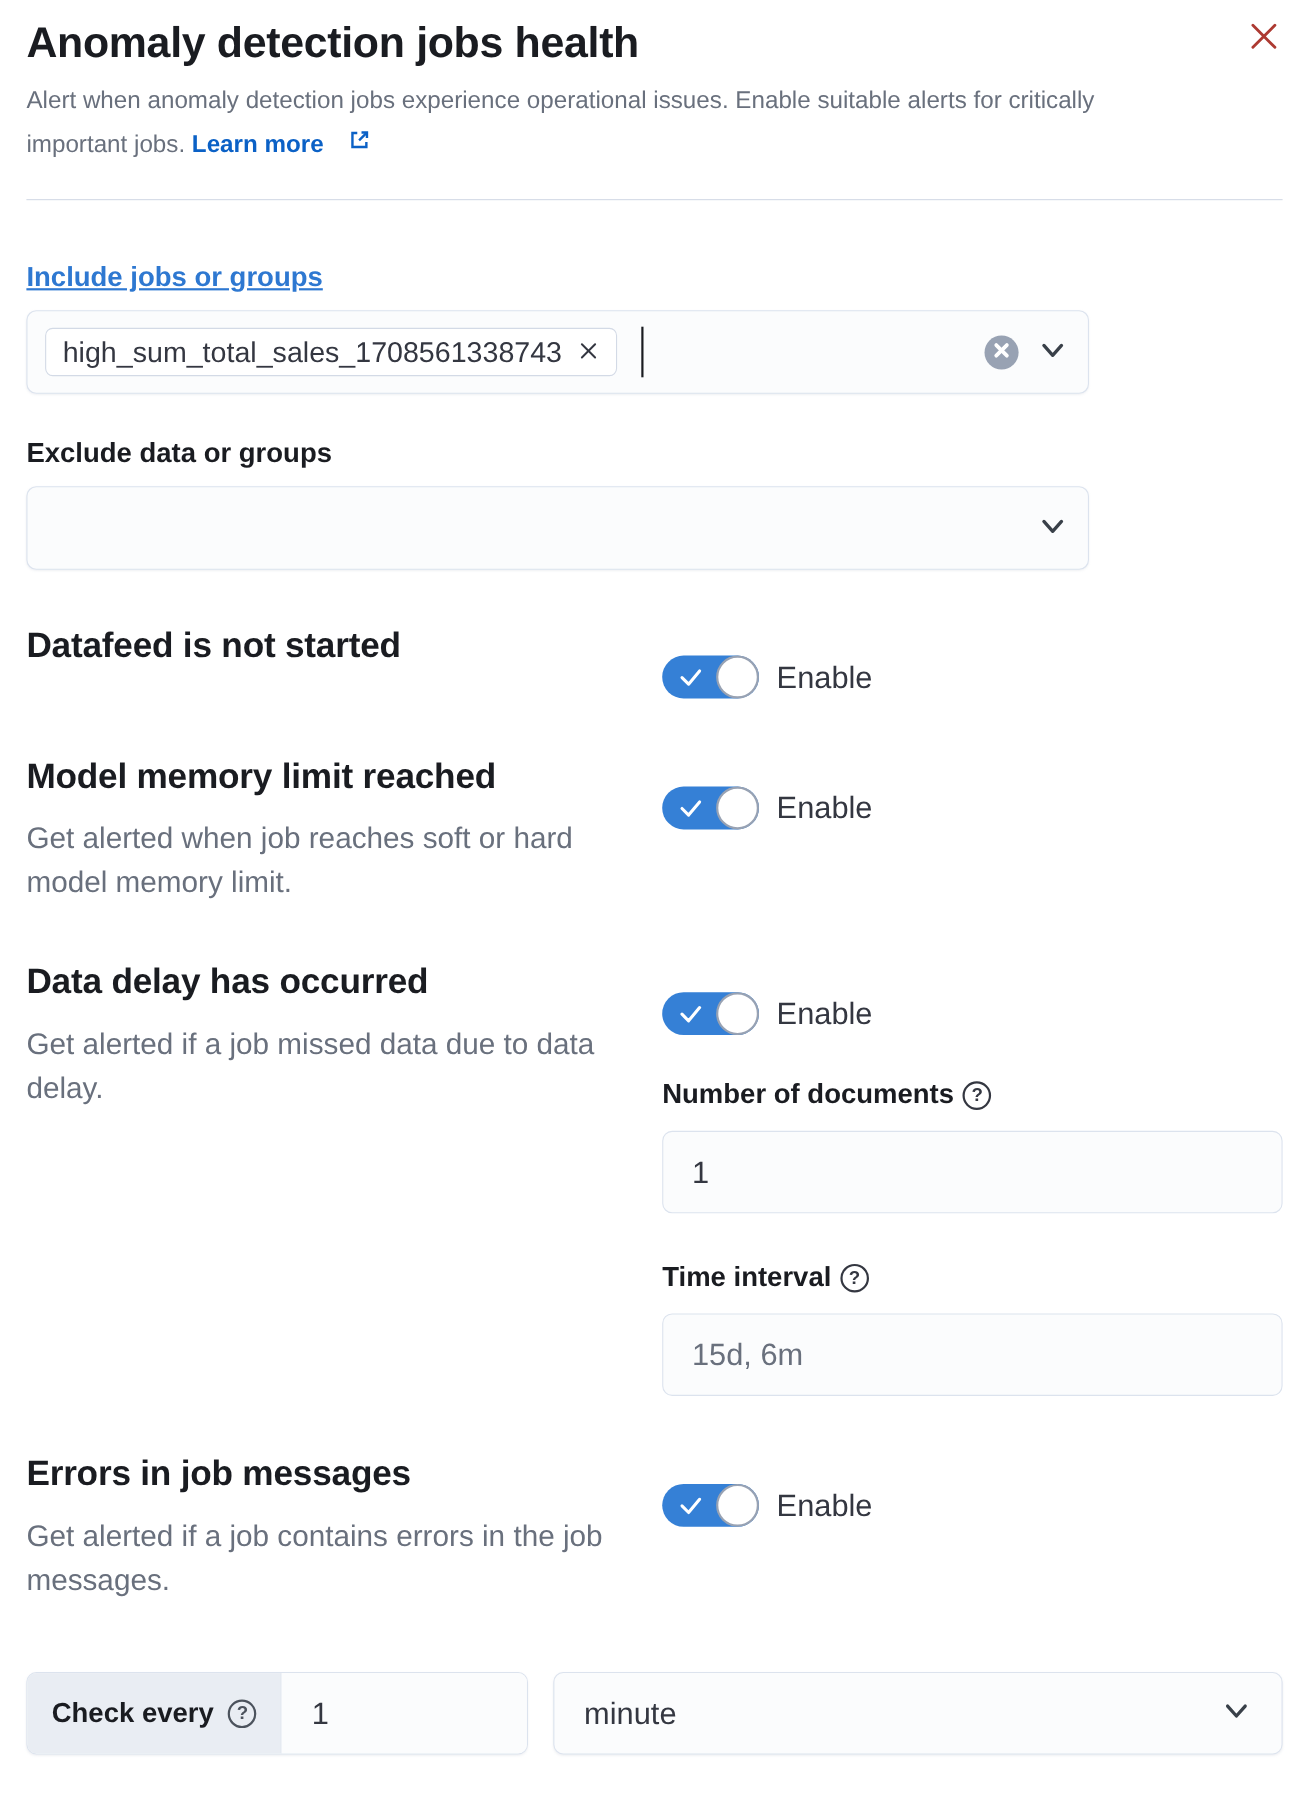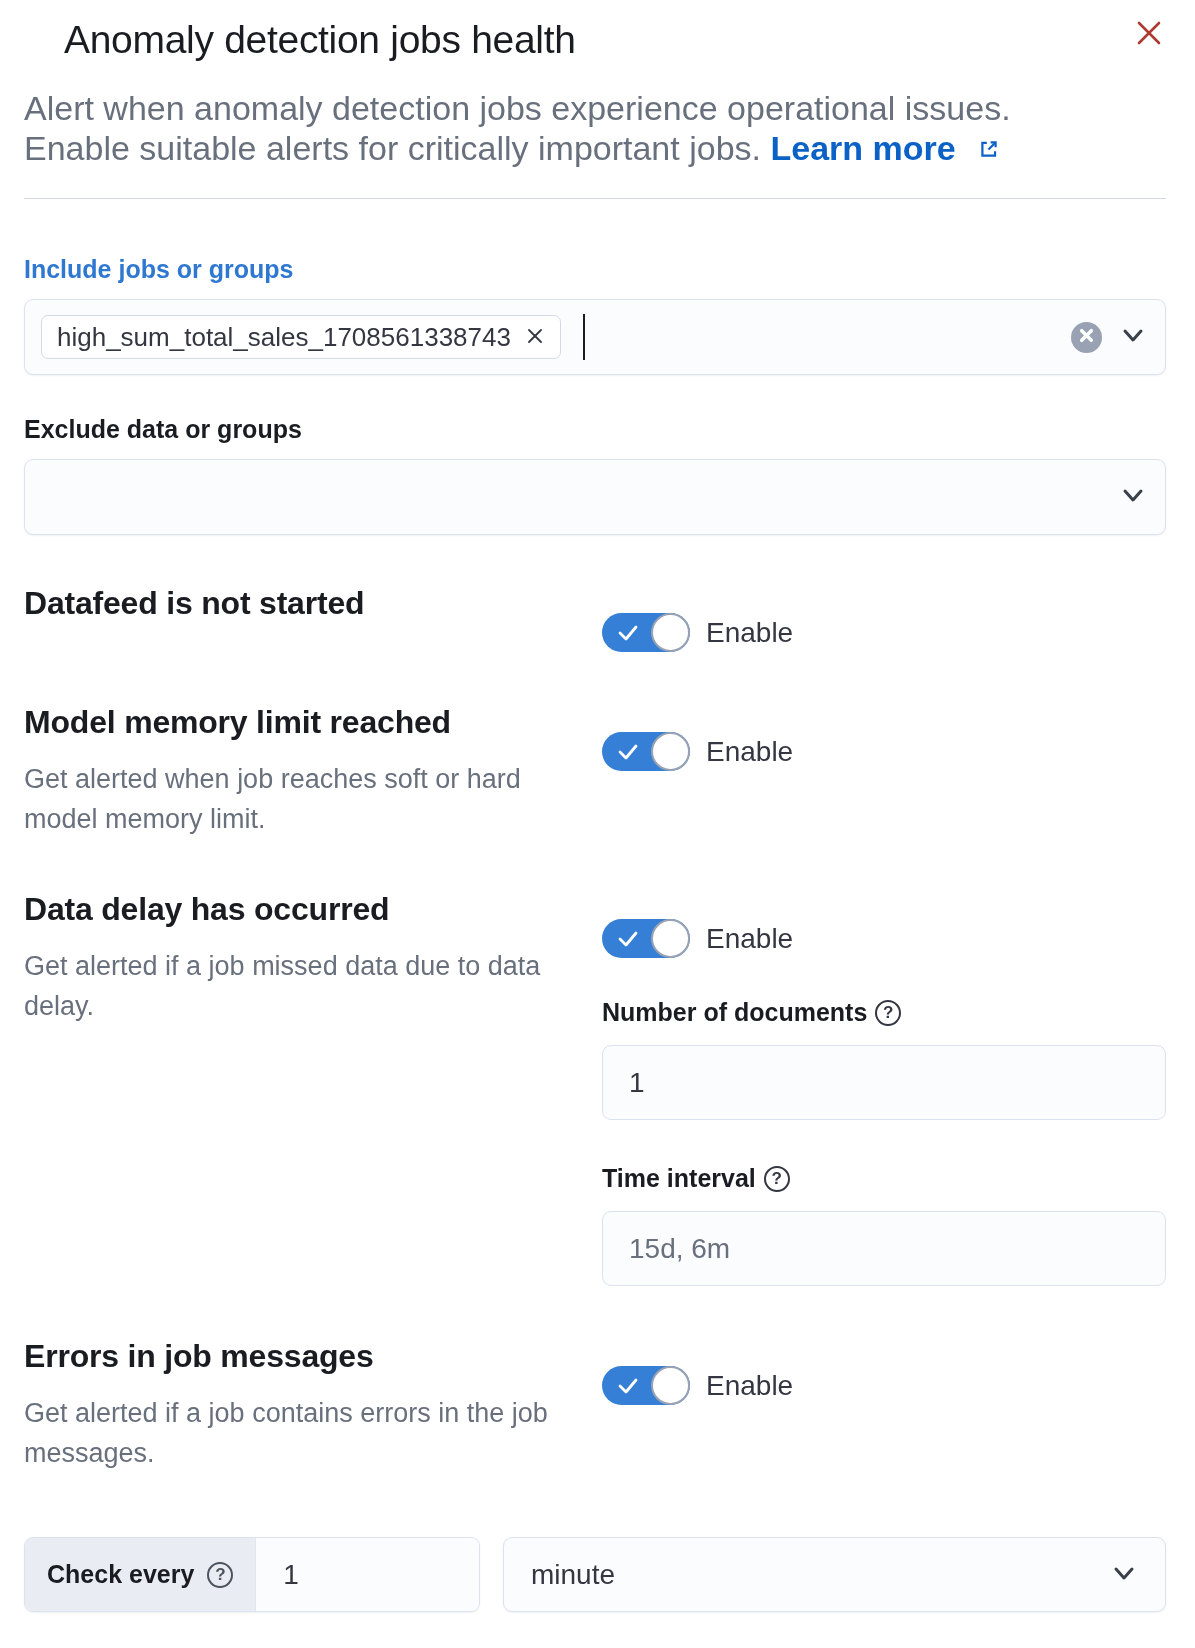--- a/index.html
+++ b/index.html
@@ -6,51 +6,51 @@
   html,body { background:#fff; }
   body {
     width:1195px; height:1648px; overflow:hidden;
     font-family:"Liberation Sans", sans-serif;
     color:#343741; position:relative;
   }
   .container { padding:16px 29px 0 24px; position:relative; }
 
   
   h1.title {
-    font-size:39px; font-weight:400; color:#1a1c21;
-    letter-spacing:-0.3px; margin-top:2px;margin-left:40px;
+    font-size:39px; font-weight:700; color:#1a1c21;
+    letter-spacing:-0.3px; margin-top:2px;
   }
   .close-btn {
     position:absolute; top:20px; right:32px;
     width:28px; height:28px; background:none; border:none; cursor:pointer;
     display:flex; align-items:center; justify-content:center;
   }
   .subtitle {
-    margin-top:26px; font-size:34px; line-height:40px;
+    margin-top:9px; font-size:22px; line-height:40px;
     color:#69707d; max-width:1040px;
   }
   .learn-more {
     color:#0b61c6; font-weight:600; text-decoration:none;
     white-space:nowrap; display:inline-flex; align-items:center; gap:22px;
   }
   .divider {
     border:none; border-top:1px solid #d3dae6;
     margin:30px 0 0 0;
   }
 
   
   .field-label {
     font-size:25px; font-weight:700; color:#1a1c21;
     display:inline-flex; align-items:center; gap:8px;
   }
-  .field-label.blue { color:#2e78d1; }
+  .field-label.blue { color:#2e78d1;text-decoration:underline; }
   .include-block { margin-top:56px; }
   .exclude-block { margin-top:40px; }
   .combobox {
-    margin-top:15px; height:76px; width:1142px;
+    margin-top:15px; height:76px; width:966px;
     background:#fbfcfd; border:1px solid #dce3ee; border-radius:9px;
     display:flex; align-items:center; padding:0 18px 0 16px;
     box-shadow:0 1px 2px rgba(152,162,179,0.15);
   }
   .pill {
     display:inline-flex; align-items:center; gap:14px;
     height:44px; padding:0 15px; background:#fff;
     border:1px solid #d3dae6; border-radius:7px;
     font-size:26px; color:#343741; white-space:nowrap;
   }

